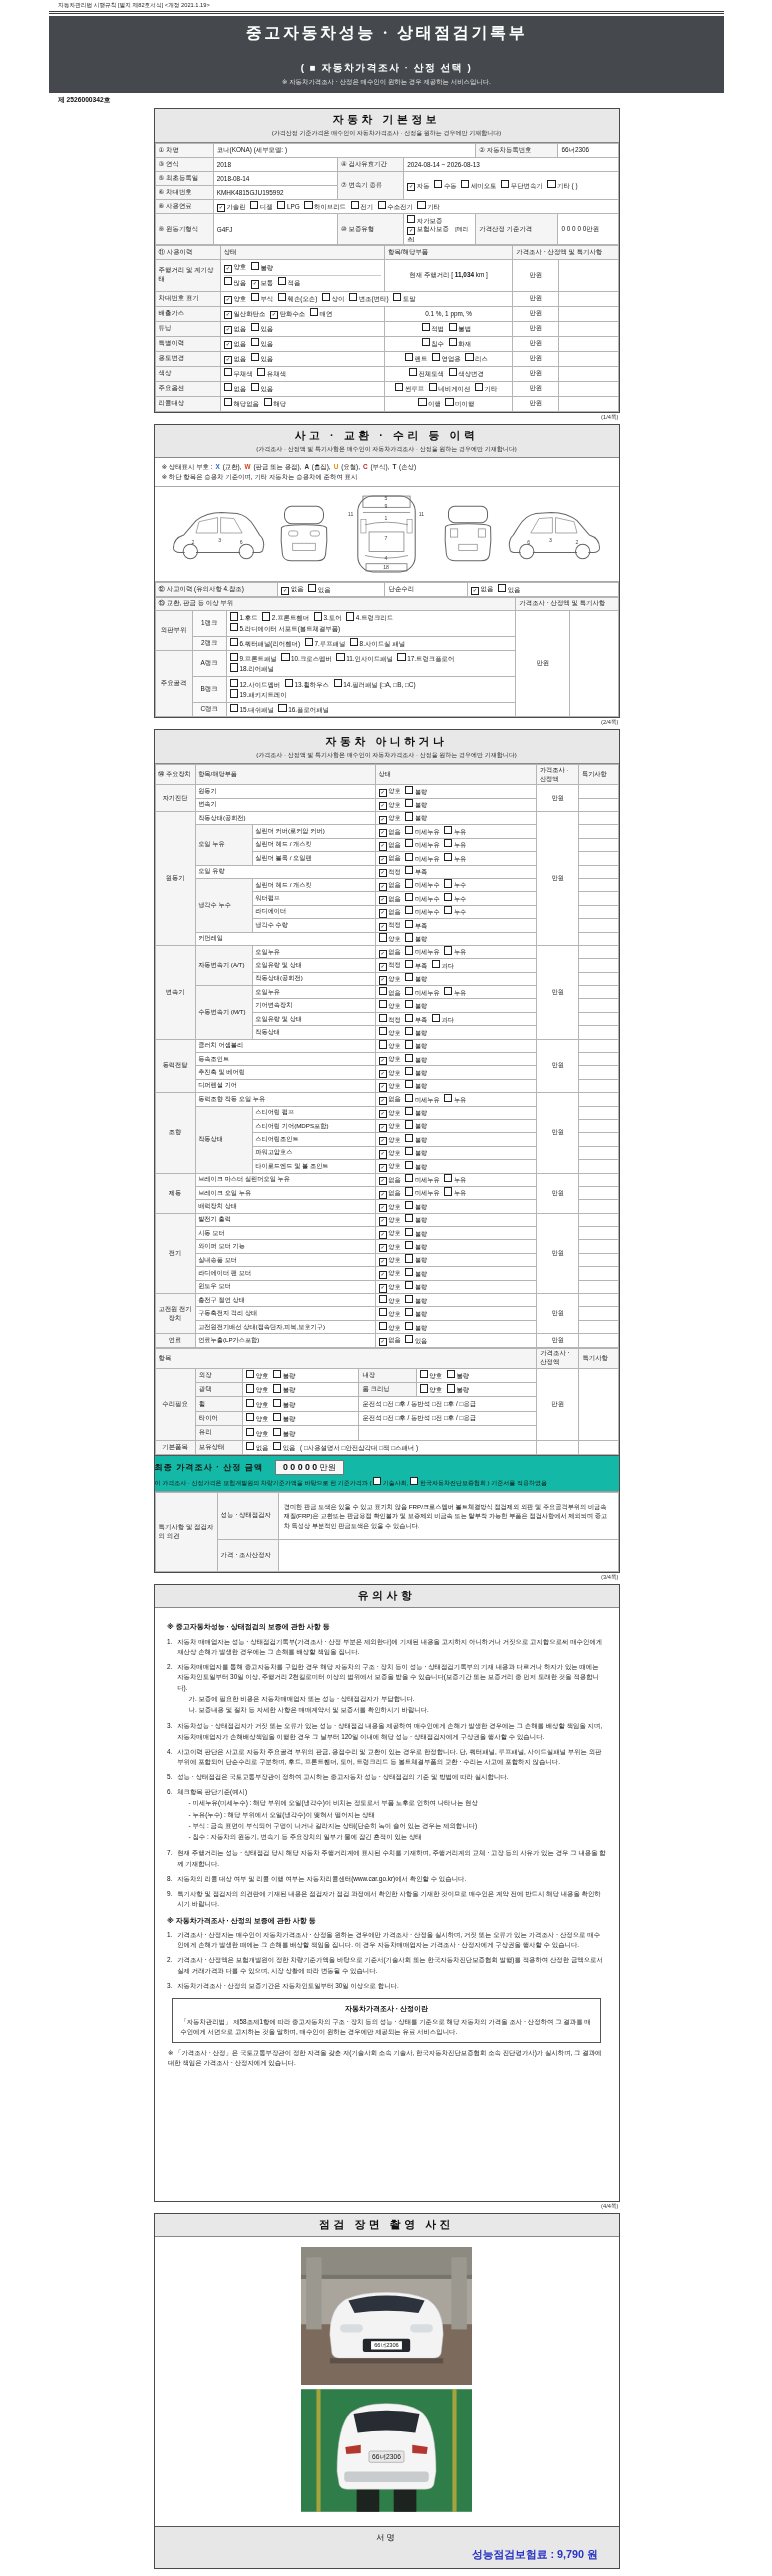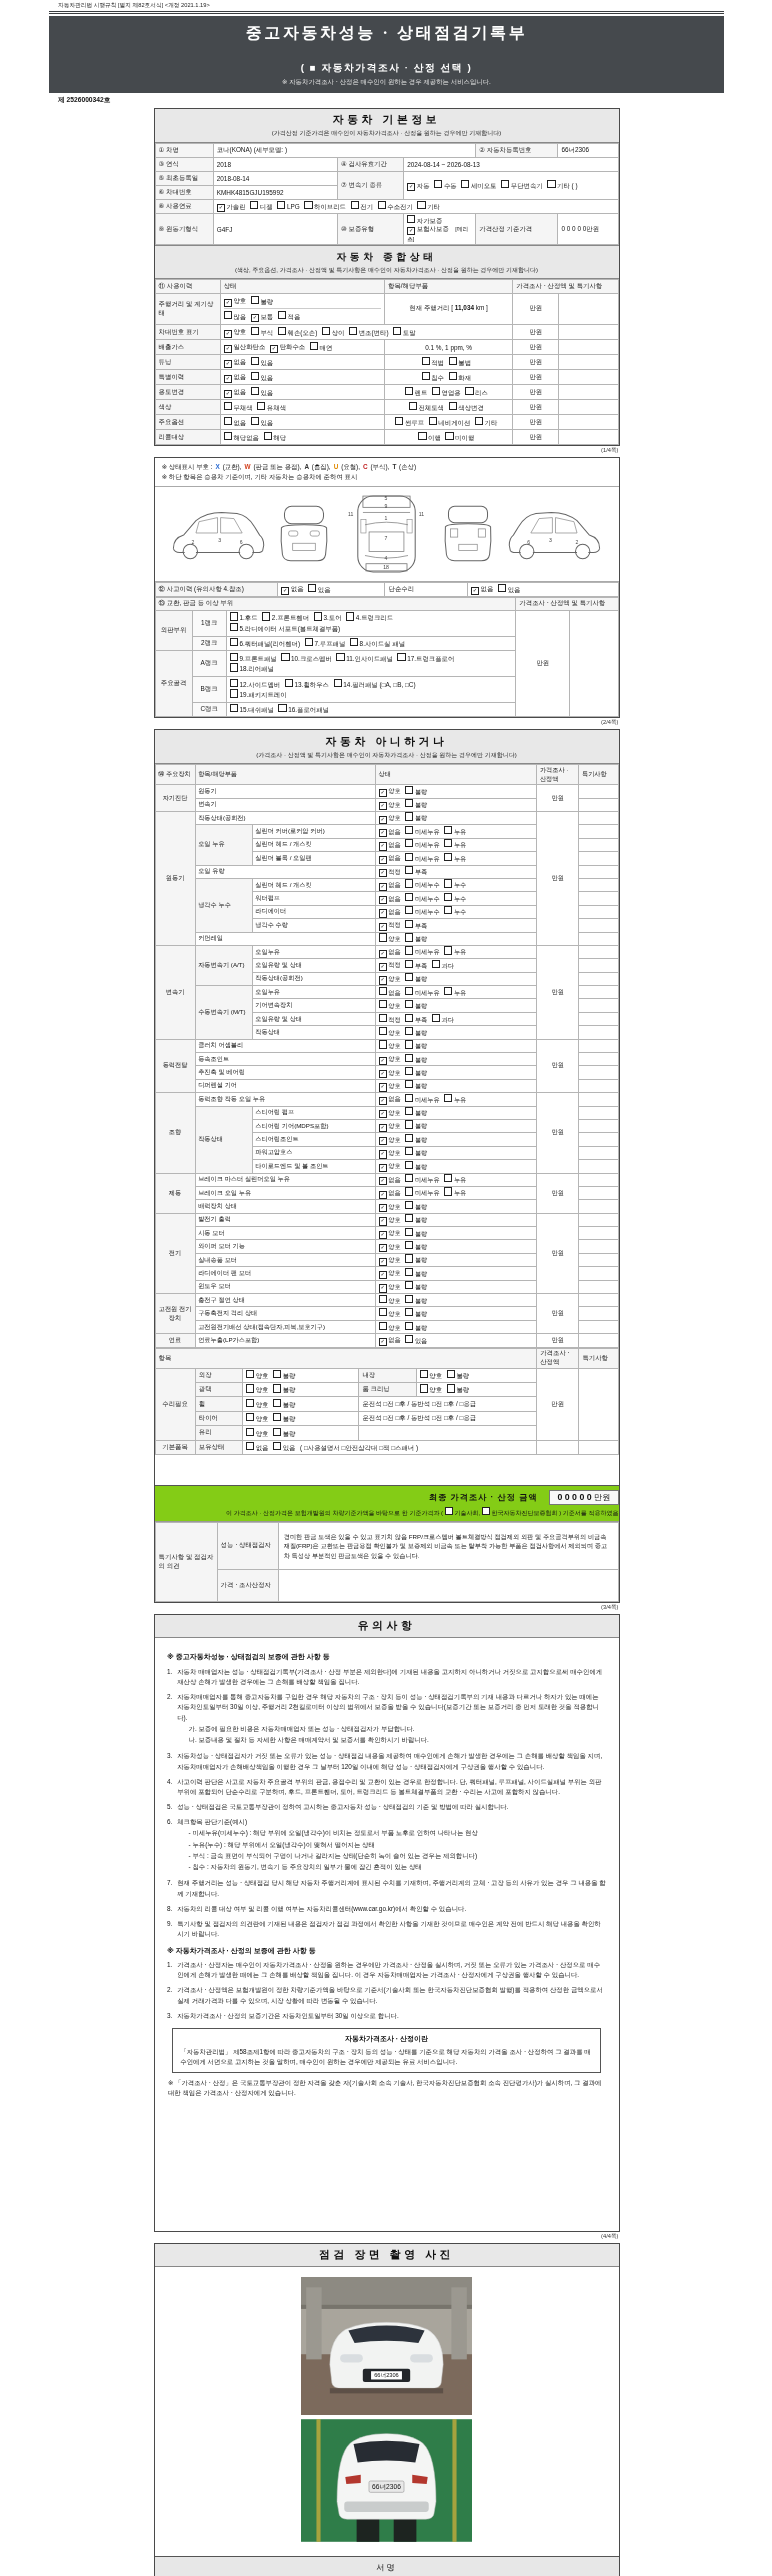--- a/index.html
+++ b/index.html
@@ -30,21 +30,21 @@
   .opt{white-space:nowrap;margin-right:4.6px;display:inline-block;}
   .cb{display:inline-block;width:6.2px;height:6.2px;border:0.8px solid #222;background:#fff;
       font-size:5.2px;line-height:5.7px;text-align:center;vertical-align:-0.5px;margin-right:1.5px;font-weight:bold;}
   .sline{border-bottom:0.5px solid #ccc;padding:1.5px 0;}
   .sline:last-child{border-bottom:none;}
   .marker{width:464px;margin:1px auto 2.1px;text-align:right;font-size:5.7px;color:#333;}
   .legend{padding:3.1px 7.2px;border-bottom:0.5px solid #aaa;font-size:6.4px;line-height:1.7;}
   .legend b.code{font-weight:bold;margin:0 1px 0 3.1px;}
   .diagrams{display:flex;justify-content:space-around;align-items:center;padding:5.2px 7.2px 6.2px;border-bottom:0.5px solid #aaa;}
   .diagrams svg{display:block;}
-  .finalbar{background:#84cc16;border-top:1px solid #555;border-bottom:0.5px solid #999;text-align:right;padding:3.6px 0 3.1px;margin-top:30px;}
+  .finalbar{background:#14b8a6;border-top:1px solid #555;border-bottom:0.5px solid #999;text-align:left;padding:3.6px 0 3.1px;}
   .finalbar .v{font-size:8.8px;font-weight:bold;}
   .finalbar .lab{font-size:8.2px;font-weight:bold;letter-spacing:1px;margin-right:9.3px;}
   .finalbar .pricecell{display:inline-block;border:0.5px solid #777;background:#f8f8f8;padding:1px 7.2px;}
   .finalbar .note{font-size:6px;margin-top:2.6px;font-weight:normal;}
   .notes-body{padding:8.2px 12.4px 5.2px;font-size:6.4px;line-height:1.62;}
   .notes-body .stitle{font-weight:bold;font-size:7px;margin:5.2px 0 4.1px;}
   .note-item{display:flex;margin-bottom:4.6px;}
   .note-item .n{width:10.3px;flex:none;}
   .note-sub{margin:1px 0 1px 11.3px;}
   .notebox{border:0.8px solid #555;margin:7.2px 5.2px 5.2px;padding:4.1px 7.2px;}
@@ -118,24 +118,20 @@
         <td class="lbl">⑨ 원동기형식</td>
         <td>G4FJ</td>
         <td class="lbl">⑩ 보증유형</td>
         <td><span><span class="opt"><span class="cb"></span><span>자가보증</span></span><span class="opt"><span class="cb">✓</span><span>보험사보증</span></span></span> <span style="font-size:5.7px">[메리츠]</span></td>
         <td class="lbl">가격산정 기준가격</td>
         <td><span>0 0 0 0 0</span><span>만원</span></td>
       </tr>
     </tbody>
       </table>
 
-    <div class="sect-title" style="border-top:0.8px solid #888">
-      <div class="h" style="font-size:9.8px">자동차 종합상태</div>
-      <div class="sub">(색상, 주요옵션, 가격조사 · 산정액 및 특기사항은 매수인이 자동차가격조사 · 산정을 원하는 경우에만 기재합니다)</div>
-    </div>
     <table class="t-overall">
       <colgroup>
           <col style="width:65px">
           <col style="width:164px">
           <col style="width:128px">
           <col style="width:46px">
           <col style="width:59px">
         </colgroup>
       <tbody>
           <tr style="height:13.4px">
@@ -226,20 +222,24 @@
             </td>
             <td class="pr">만원</td>
             <td class="ex"></td>
           </tr>
         </tbody>
     </table>
   </div>
   <div class="marker">(1/4쪽)</div>
 
   <div class="box">
+    <div class="sect-title">
+      <div class="h">사고 · 교환 · 수리 등 이력</div>
+      <div class="sub">(가격조사 · 산정액 및 특기사항은 매수인이 자동차가격조사 · 산정을 원하는 경우에만 기재합니다)</div>
+    </div>
     <div class="legend">
       <div><span>※ 상태표시 부호 :</span><span><b class="code" style="color:#2b6cd4">X</b> <span>(교환),</span><b class="code" style="color:#d2401e">W</b> <span>(판금 또는 용접),</span><b class="code" style="color:#333333">A</b> <span>(흠집),</span><b class="code" style="color:#e08a00">U</b> <span>(요철),</span><b class="code" style="color:#c02020">C</b> <span>(부식),</span><b class="code" style="color:#333333">T</b> <span>(손상)</span></span></div>
       <div>※ 하단 항목은 승용차 기준이며, 기타 자동차는 승용차에 준하여 표시</div>
     </div>
 
     <div class="diagrams">
 
       <svg width="101" height="77" viewBox="0 0 196 150" id="svg-side-left">
         <path d="M14 104 Q14 84 34 78 L58 50 Q78 34 108 34 L138 36 Q160 40 172 62 L182 78 Q190 84 190 98 L188 108 Q186 112 178 112 L168 112" fill="none" stroke="#666" stroke-width="2"></path>
         <path d="M14 104 Q16 112 26 112 L36 112" fill="none" stroke="#666" stroke-width="2"></path>

